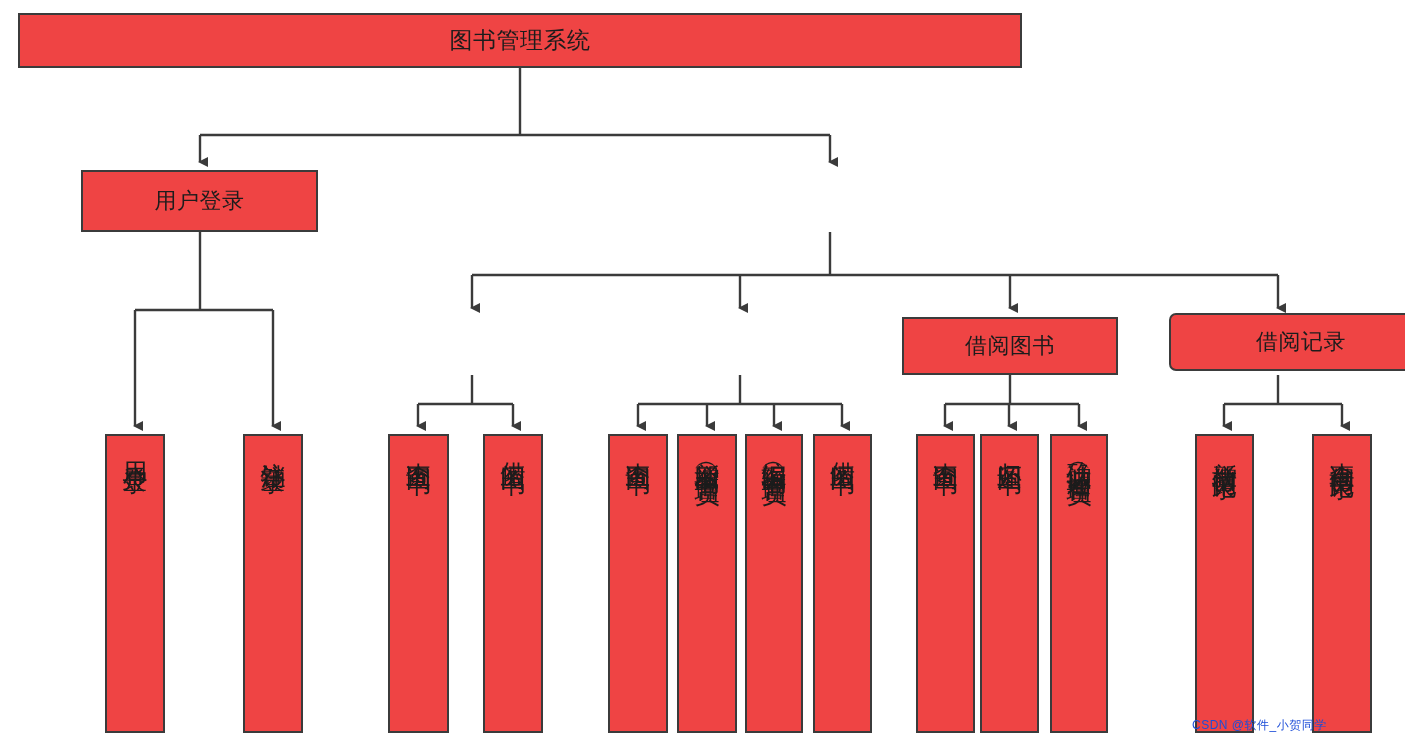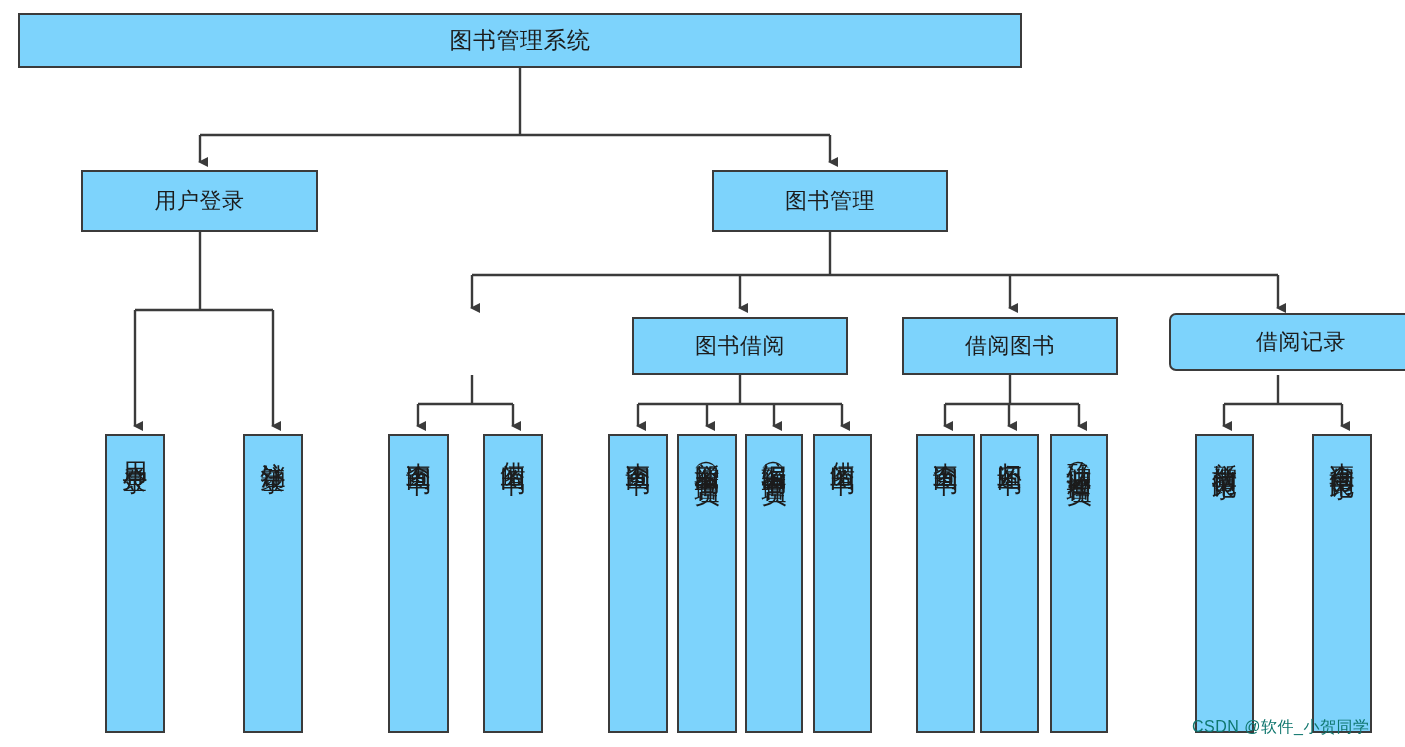--- a/index.html
+++ b/index.html
@@ -5,21 +5,21 @@
   html,body{margin:0;padding:0;background:#ffffff;}
   body{
     width:1405px;height:747px;overflow:hidden;
     font-family:"Liberation Sans","DejaVu Sans",sans-serif;
   }
   #canvas{position:relative;width:1405px;height:747px;}
   svg.links{position:absolute;left:0;top:0;width:1405px;height:747px;}
   .node{
     position:absolute;
     box-sizing:border-box;
-    background:#7dd3fc;
+    background:#ef4444;
     border:2px solid #3b3b3b;
     display:flex;
     align-items:center;
     justify-content:center;
     color:#1c1c1c;
   }
   .node .lbl{
     display:block;
     text-align:center;
     line-height:1.18;
@@ -33,22 +33,22 @@
   .node.v .lbl{
     writing-mode:vertical-rl;
     text-orientation:upright;
     font-size:25px;
     line-height:1.0;
     letter-spacing:3px;
     white-space:nowrap;
   }
   .watermark{
     position:absolute;
-    font-size:16px;
-    color:#0f766e;
+    font-size:12px;
+    color:#1d4ed8;
     white-space:nowrap;
     letter-spacing:0.5px;
     pointer-events:none;
   }
 </style>
 </head>
 <body>
 
 <div id="canvas">
 
@@ -105,27 +105,21 @@
     </g>
   </svg>
 
   <div class="node h root" style="left:18px;top:13px;width:1004px;height:55px;">
     <span class="lbl">图书管理系统</span>
   </div>
 
   <div class="node h" style="left:81px;top:170px;width:237px;height:62px;">
     <span class="lbl">用户登录</span>
   </div>
-  <div class="node h" style="left:712px;top:170px;width:236px;height:62px;">
-    <span class="lbl">图书管理</span>
-  </div>
 
-  <div class="node h" style="left:632px;top:317px;width:216px;height:58px;">
-    <span class="lbl">图书借阅</span>
-  </div>
   <div class="node h" style="left:902px;top:317px;width:216px;height:58px;">
     <span class="lbl">借阅图书</span>
   </div>
   <div class="node h" style="left:1169px;top:313px;width:264px;height:58px;border-radius:7px;">
     <span class="lbl">借阅记录</span>
   </div>
 
   <div class="node v" style="left:105px;top:434px;width:60px;height:299px;">
     <span class="lbl">用户登录</span>
   </div>

